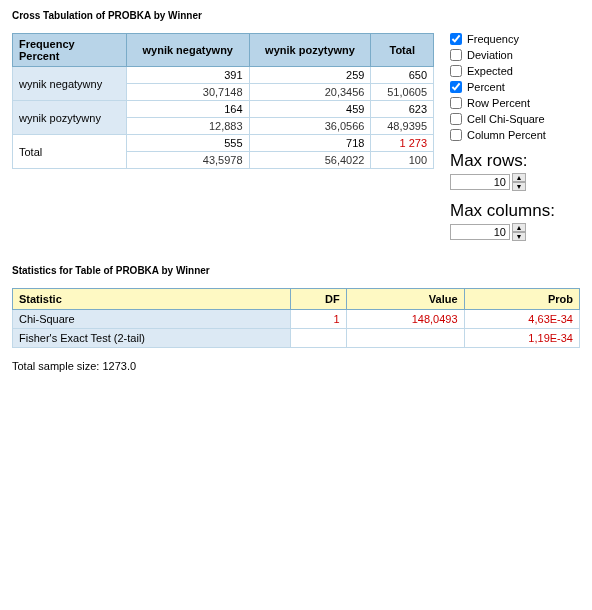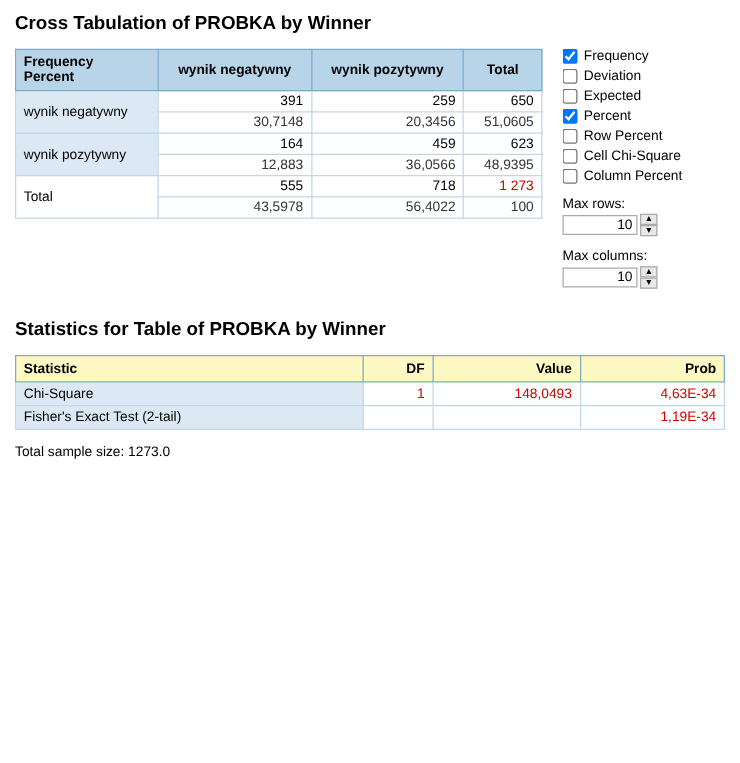--- a/index.html
+++ b/index.html
@@ -6,21 +6,21 @@
     body {
       font-family: Arial, sans-serif;
       font-size: 12px;
       background: #fff;
       color: #000;
       width: 592px;
       min-height: 610px;
       padding: 10px 12px;
     }
     h2 {
-      font-size: 15px;
+      font-size: 10px;
       font-weight: bold;
       margin-bottom: 12px;
     }
     .main-layout {
       display: flex;
       gap: 16px;
       align-items: flex-start;
     }
     .table-section {
       flex: 1;
@@ -85,21 +85,21 @@
     }
     .checkbox-item input[type="checkbox"] {
       margin: 0;
       width: 12px;
       height: 12px;
     }
     .sidebar-section {
       margin-top: 10px;
     }
     .sidebar-label {
-      font-size: 11px;
+      font-size: 17px;
       margin-bottom: 2px;
     }
     .spinner-row {
       display: flex;
       align-items: center;
       gap: 2px;
     }
     .spinner-input {
       width: 60px;
       font-size: 11px;

